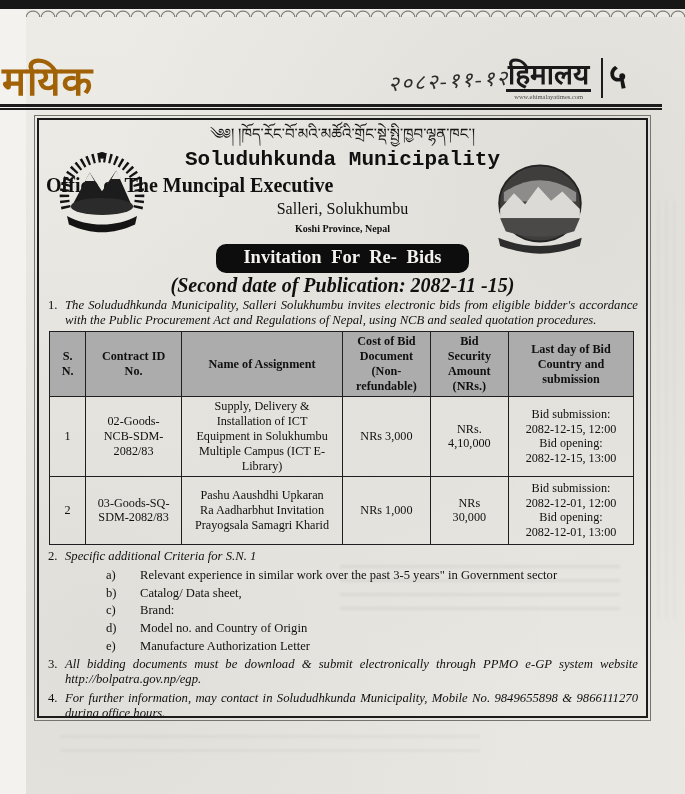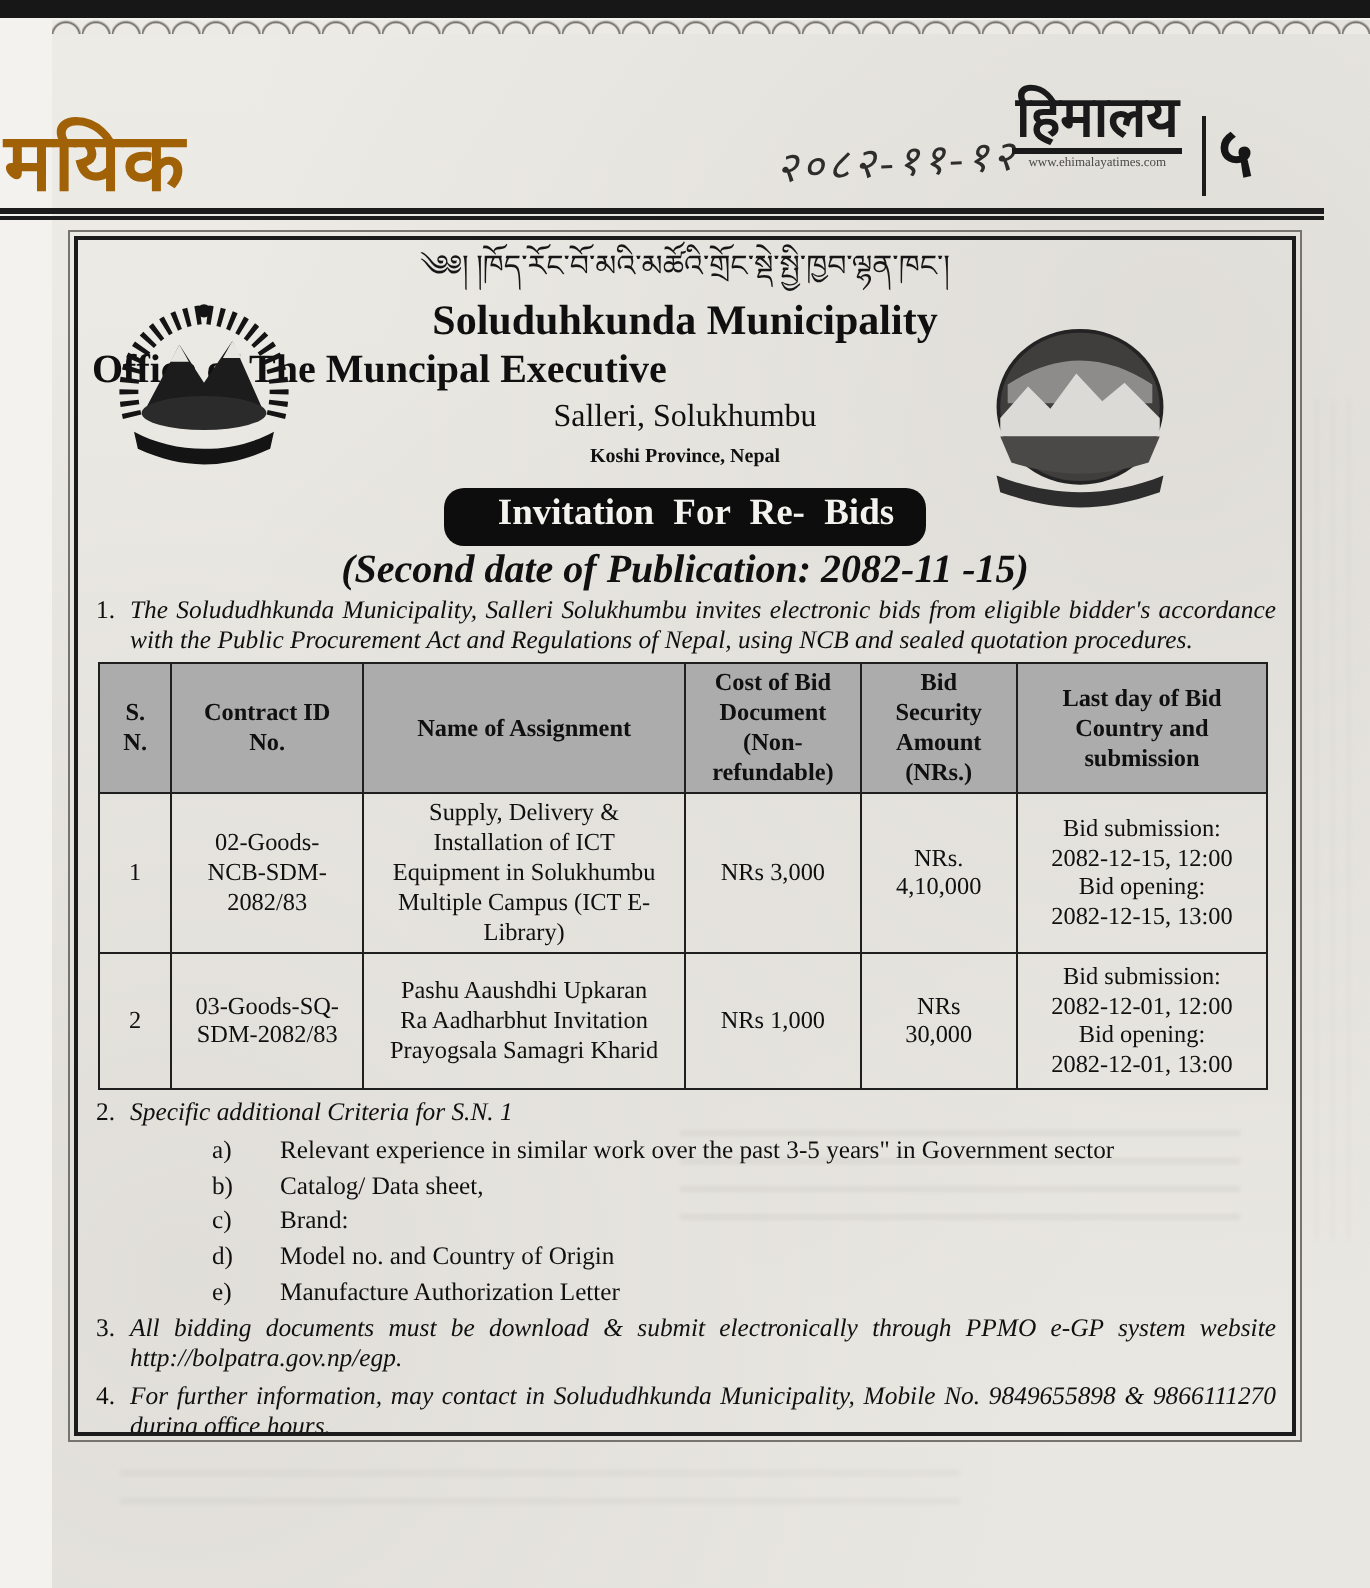--- a/index.html
+++ b/index.html
@@ -32,21 +32,21 @@
   
   .masthead-left{
     position:absolute; left:2px; top:52px;
     font-size:40px; font-weight:bold; color:#a16207; letter-spacing:1px;
   }
   .hand-date{
     position:absolute; left:388px; top:66px;
     font-style:italic; font-size:21px; color:#2e2d2b; letter-spacing:2px;
     transform:rotate(-3deg);
   }
-  .brand{ position:absolute; left:506px; top:45px; text-align:center; }
+  .brand{ position:absolute; left:506px; top:60px; text-align:center; }
   .brand-name{
     font-size:28px; font-weight:bold; color:#1a1a1a;
     border-bottom:3px solid #1a1a1a; padding:0 2px; line-height:1.05;
   }
   .brand-url{ font-size:6.5px; color:#4c4b49; margin-top:1px; }
   .mast-divider{
     position:absolute; left:601px; top:58px; width:2px; height:40px; background:#1d1d1d;
   }
   .page-num{
     position:absolute; left:609px; top:52px;
@@ -61,29 +61,29 @@
     position:absolute; left:37px; top:118px; width:611px; height:600px;
     border:2.5px solid #1b1b1b;
     outline:1px solid #777470; outline-offset:2px;
     padding:5px 7px 0 7px; overflow:hidden;
     color:#101010;
   }
   .tibetan{ text-align:center; font-size:15px; line-height:19px; color:#161616; }
   .head-wrap{ position:relative; }
   .emblem-left{ position:absolute; left:4px; top:2px; width:104px; height:96px; }
   .emblem-right{ position:absolute; right:48px; top:12px; width:102px; height:100px; }
-  .t-muni{ text-align:center; font-size:21px; font-weight:bold; margin-top:3px; line-height:26px; }
+  .t-muni{ text-align:center; font-size:21px; font-weight:bold; margin-top:3px; line-height:26px;font-family:Liberation Mono, monospace; }
   .t-office{ text-align:left; font-size:20px; font-weight:bold; line-height:25px; }
   .t-addr{ text-align:center; font-size:16px; font-weight:normal; line-height:21px; }
   .t-prov{ text-align:center; font-size:10px; font-weight:bold; line-height:20px; }
   .banner{
     display:table; margin:5px auto 3px auto;
     background:#0d0d0d; color:#f3f2ef;
     font-size:18.5px; font-weight:bold; word-spacing:5px;
-    padding:3px 16px 5px 27px; border-radius:10px;text-align:right;
+    padding:3px 27px 5px 27px; border-radius:10px;text-align:right;
   }
   .pub-note{ text-align:center; font-weight:bold; font-style:italic; font-size:20px; line-height:19px; margin-bottom:3px; }
   .clause{ display:flex; gap:5px; font-size:12.7px; line-height:1.2; margin:0 1px 3px 2px; }
   .clause .num{ flex:0 0 12px; }
   .clause .ctext{ text-align:justify; flex:1;font-style:italic; }
   table.bids{
     width:calc(100% - 8px); margin:2px 3px 4px 3px;
     border-collapse:collapse; table-layout:fixed;
   }
   table.bids th, table.bids td{

